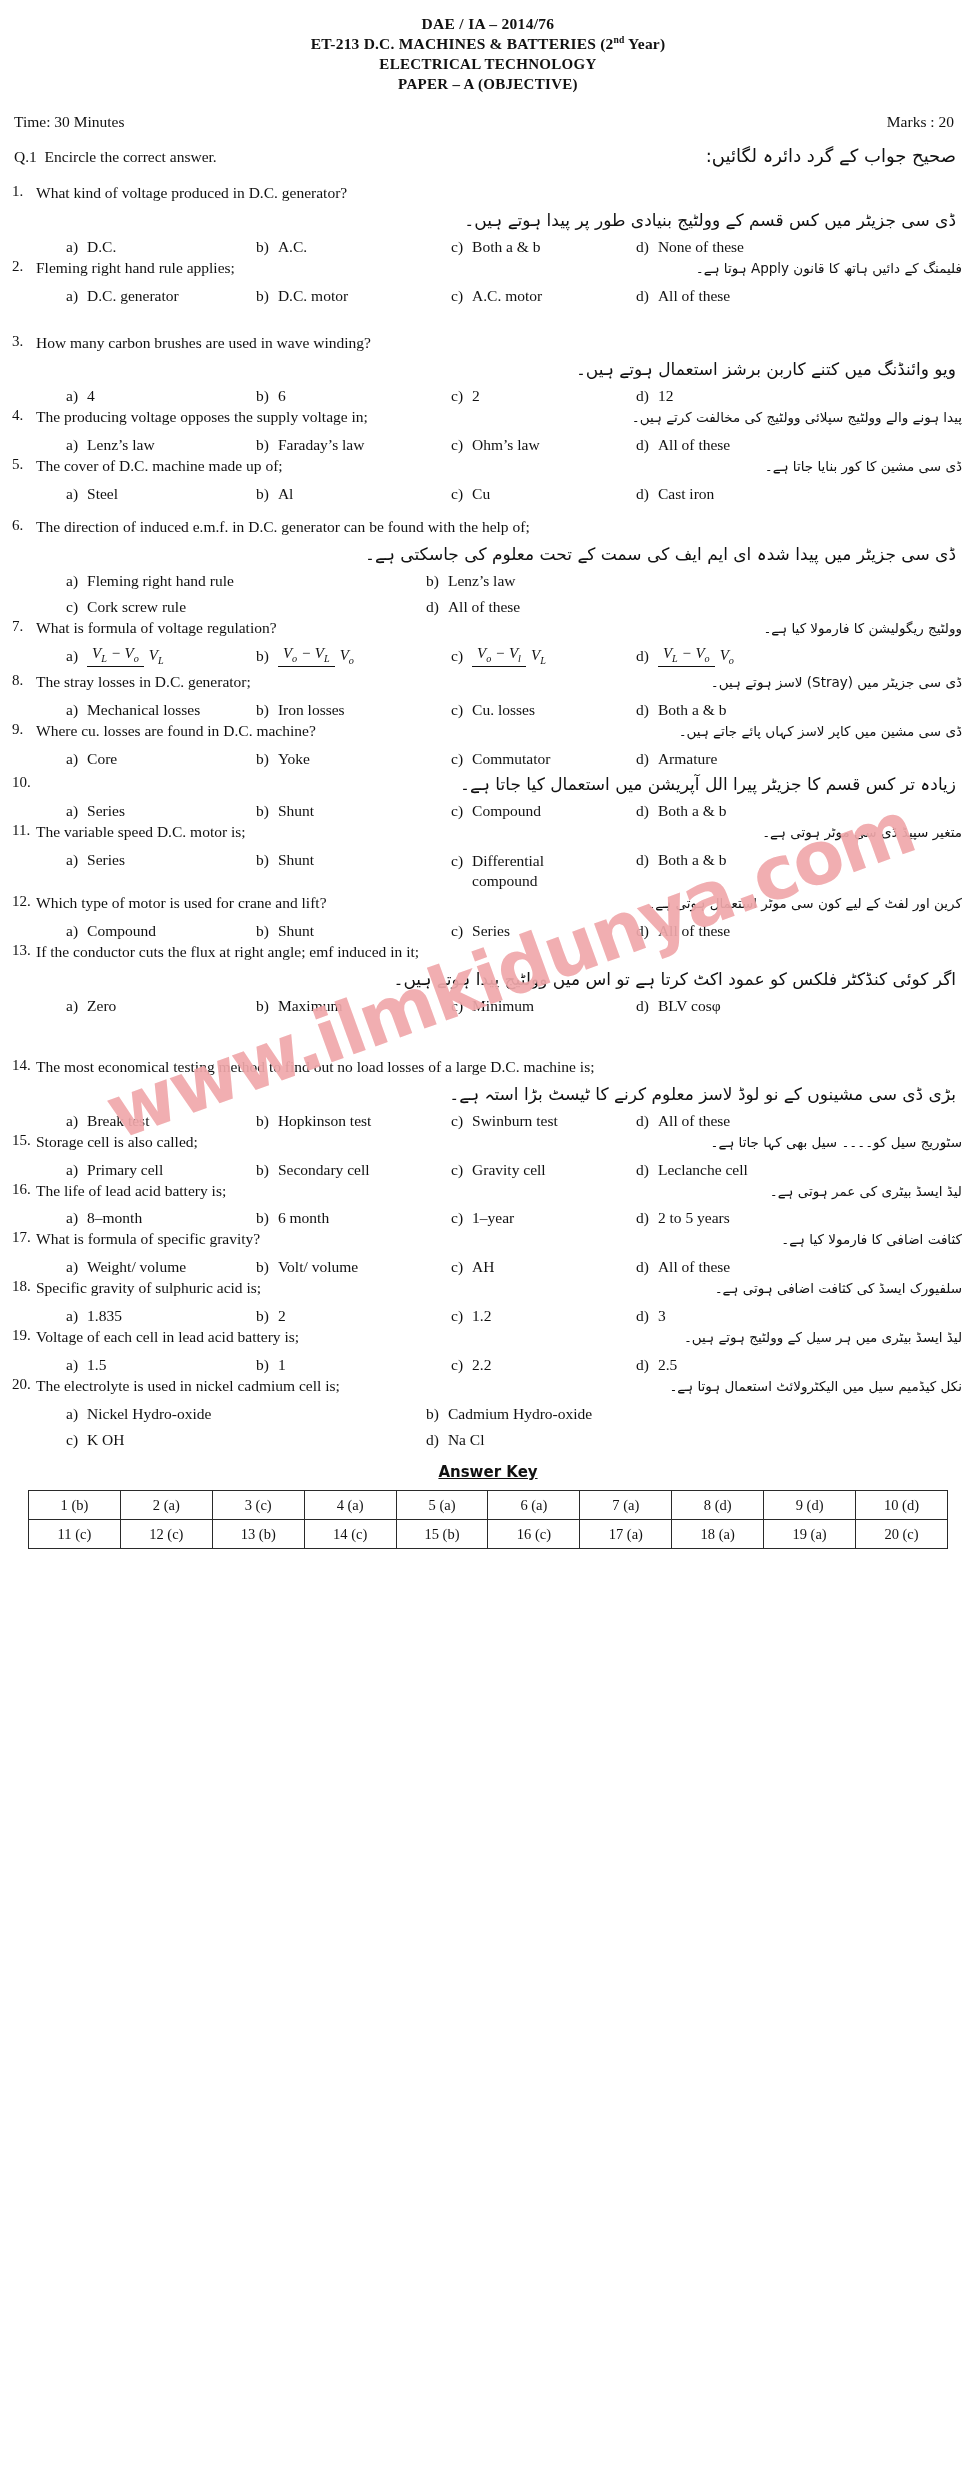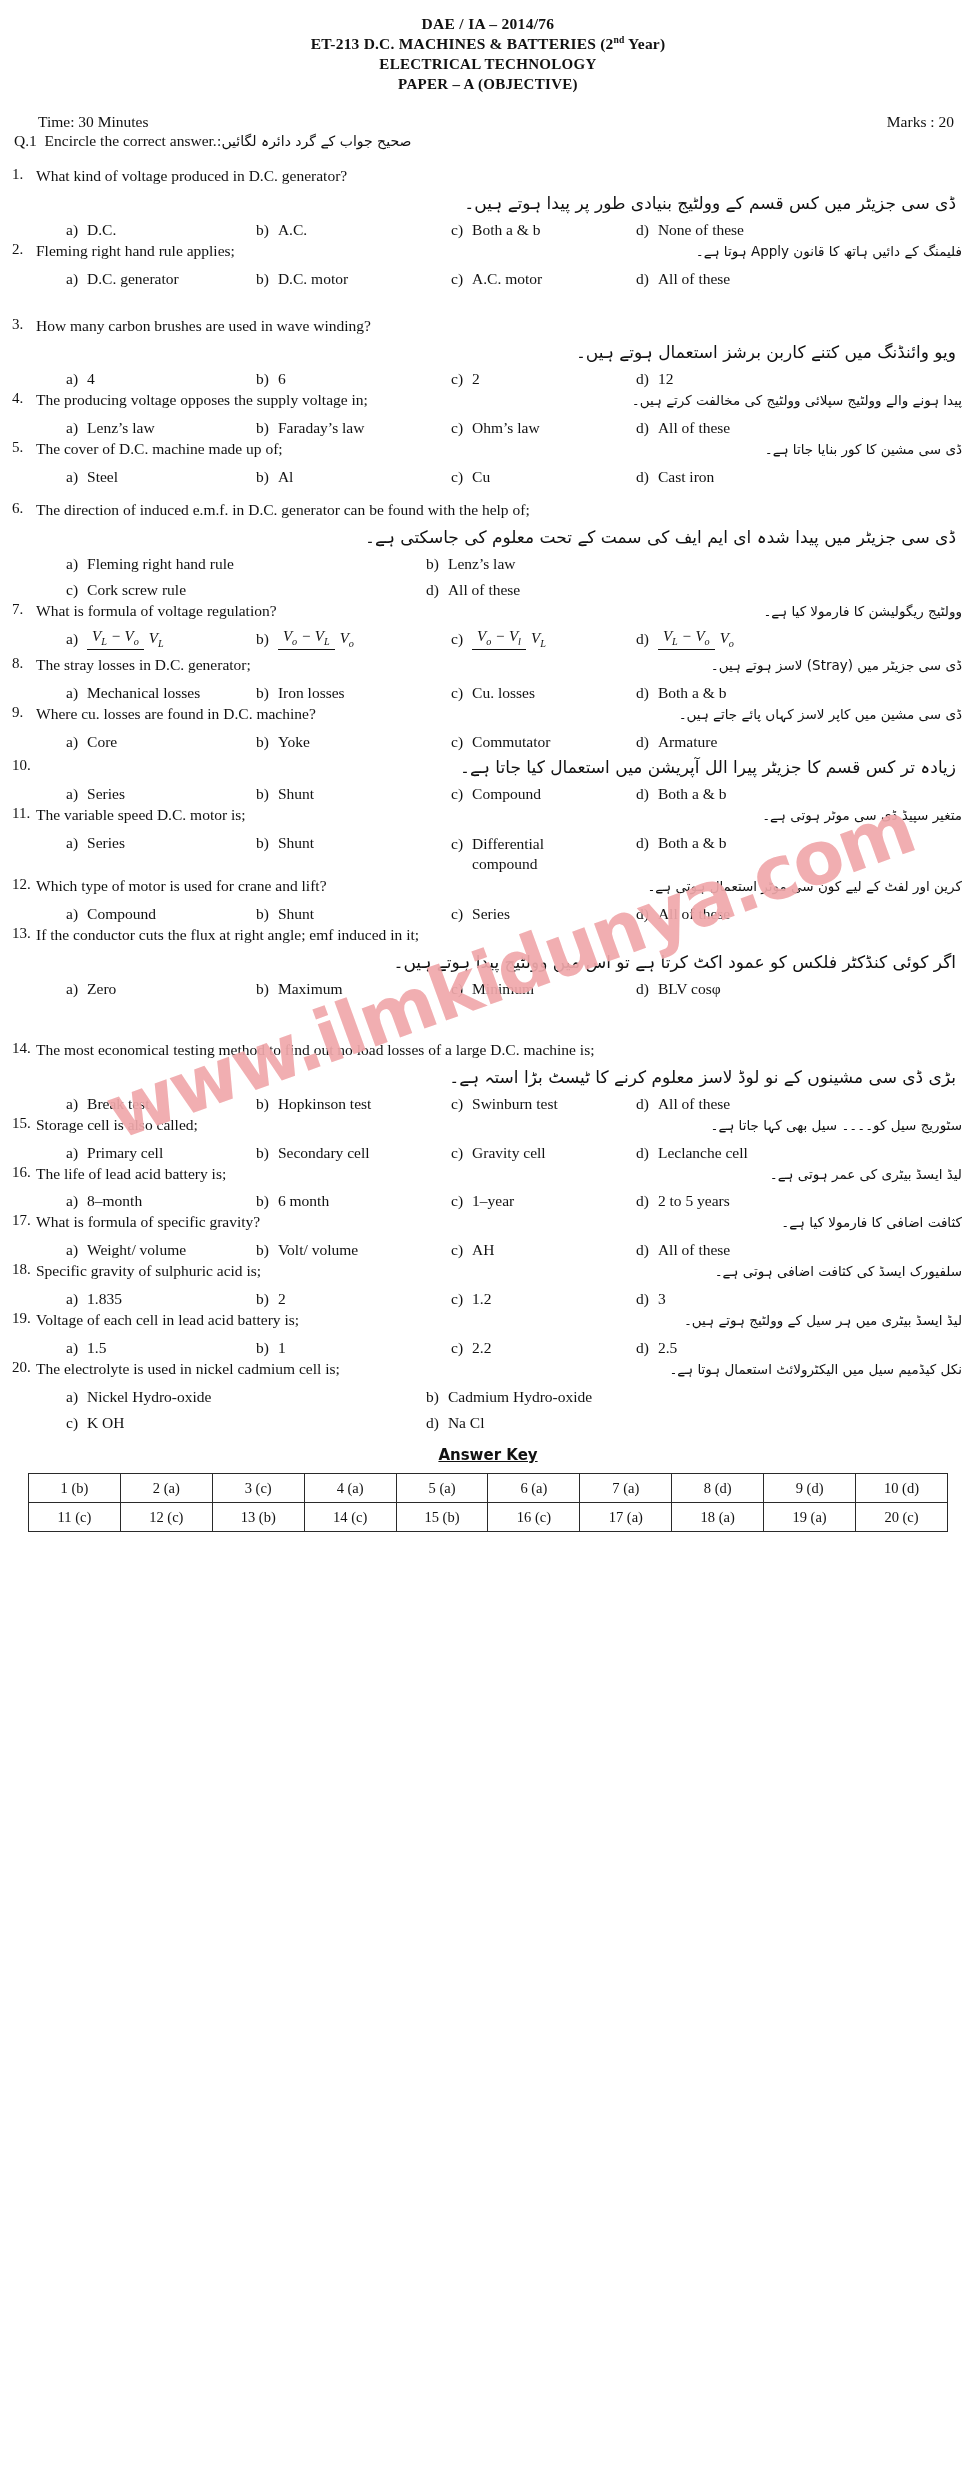--- a/index.html
+++ b/index.html
@@ -58,32 +58,33 @@
   sup { font-size: 0.62em; vertical-align: super; }
 
   
   .meta-row {
     display: flex;
     justify-content: space-between;
     align-items: baseline;
     margin-top: 18px;
     padding: 0 22px 0 14px;
     font-size: 15.5px;
-    margin-left: 24px;
   }
   .q-row {
     display: flex;
+    justify-content: space-between;
     align-items: baseline;
+    margin-top: 11px;
     padding: 0 20px 0 14px;
     font-size: 15.5px;
   }
   .urdu {
     font-family: "DejaVu Sans", sans-serif;
     direction: rtl;
-    font-size: 14px;
+    font-size: 18px;
     line-height: 1.5;
     white-space: nowrap;
   }
 
   
   .qlist { margin-top: 14px; }
   .q {
     position: relative;
     padding-left: 36px;
     padding-right: 14px;

